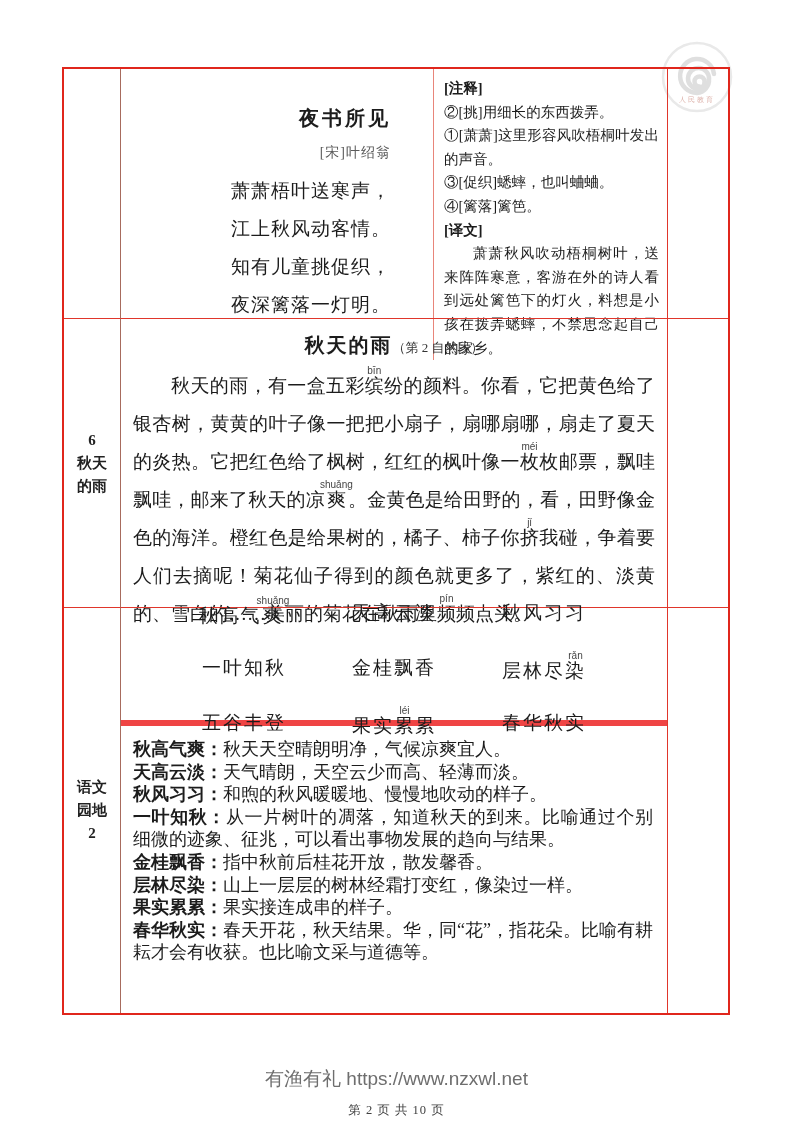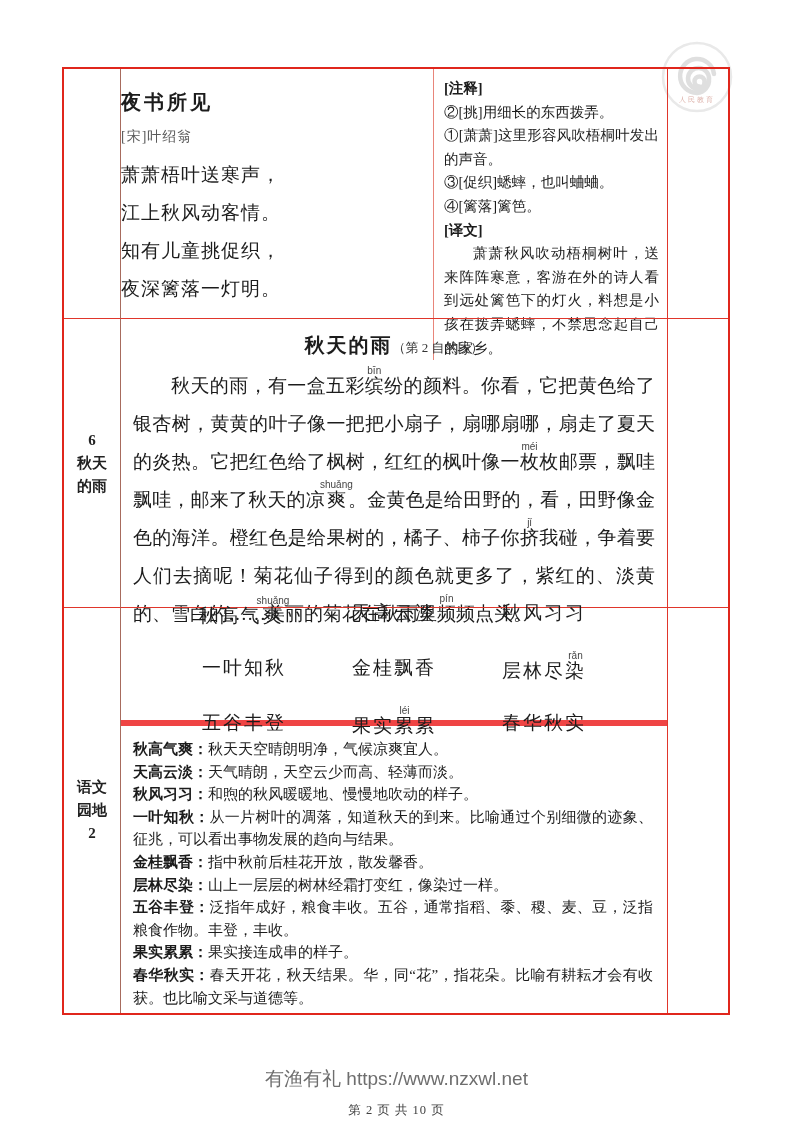--- a/index.html
+++ b/index.html
@@ -27,21 +27,21 @@
     grid-template-rows: 249px 289px 1fr;
     z-index: 1; background: transparent;
   }
   .cell { background: transparent; }
   .col-label { border-right: 1px solid #a76b5d; display: flex; flex-direction: column; align-items: center; justify-content: center; font-weight: bold; font-size: 15px; line-height: 23px; color: #222; text-align: center; }
   .col-right { border-left: 1px solid #e0362b; }
   .row-sep { border-top: 1px solid #e0362b; }
 
   
   .poem-row { display: grid; grid-template-columns: 270px 1fr; }
-  .poem-box { padding-top: 20px; text-align: left; }
+  .poem-box { padding-top: 36px; text-align: right; }
   .poem-title { font-size: 20px; font-weight: bold; letter-spacing: 3px; }
   .poem-author { font-size: 14px; color: #5a5a5a; margin-top: 12px; letter-spacing: 1px; }
   .poem-lines { margin-top: 10px; font-size: 19px; line-height: 38px; letter-spacing: 1px; }
   .notes-box { border-left: 1px solid #e8857a; padding: 8px 8px 0 10px; font-size: 14.5px; line-height: 23.6px; text-align: justify; margin-left: 42px; }
   .notes-header, .trans-header { font-weight: bold; }
   .trans-text { text-indent: 2em; }
 
   
   .rain-box { padding: 13px 12px 0 12px; }
   .rain-title-line { text-align: center; }
@@ -53,21 +53,21 @@
   
   .garden-box { display: flex; flex-direction: column; }
   .idiom-grid {
     height: 118px; border-bottom: 6px solid #ef4444;
     display: grid; grid-template-columns: 1fr 1fr 1fr;
     align-content: center; justify-items: center;
     padding: 10px 48px 0 48px; row-gap: 18px;
     font-size: 19px; letter-spacing: 2px;
   }
   .idiom { line-height: 34px; }
-  .defs-box { flex: 1; padding: 12px 14px 0 12px; font-size: 15px; line-height: 22.6px; text-align: justify; }
+  .defs-box { flex: 1; padding: 12px 14px 0 12px; font-size: 18px; line-height: 22.6px; text-align: justify; }
   .def-line b { font-weight: bold; }
 
   
   .footer-page {
     position: absolute; left: 0; top: 1102px; width: 100%;
     text-align: center; font-size: 12.5px; color: #3f3f3f; letter-spacing: 1px;
   }
   .footer-site {
     position: absolute; left: 0; top: 1066px; width: 100%;
     text-align: center; font-size: 19px; color: #6e6e6e;
@@ -147,21 +147,20 @@
         <div class="idiom">果实<ruby>累<rt>léi</rt></ruby>累</div>
         <div class="idiom">春华秋实</div>
       </div>
     <div class="defs-box">
         <div class="def-line"><b>秋高气爽：</b>秋天天空晴朗明净，气候凉爽宜人。</div>
         <div class="def-line"><b>天高云淡：</b>天气晴朗，天空云少而高、轻薄而淡。</div>
         <div class="def-line"><b>秋风习习：</b>和煦的秋风暖暖地、慢慢地吹动的样子。</div>
         <div class="def-line"><b>一叶知秋：</b>从一片树叶的凋落，知道秋天的到来。比喻通过个别细微的迹象、征兆，可以看出事物发展的趋向与结果。</div>
         <div class="def-line"><b>金桂飘香：</b>指中秋前后桂花开放，散发馨香。</div>
         <div class="def-line"><b>层林尽染：</b>山上一层层的树林经霜打变红，像染过一样。</div>
-        <div class="def-line"><b>五谷丰登：</b>泛指年成好，粮食丰收。五谷，通常指稻、黍、稷、麦、豆，泛指粮食作物。丰登，丰收。</div>
         <div class="def-line"><b>果实累累：</b>果实接连成串的样子。</div>
         <div class="def-line"><b>春华秋实：</b>春天开花，秋天结果。华，同“花”，指花朵。比喻有耕耘才会有收获。也比喻文采与道德等。</div>
       </div>
   </div>
   <div class="cell col-right row-sep"></div>
 
 </div>
 
 <div class="footer-page">第 2 页 共 10 页</div>
 <div class="footer-site">有渔有礼 https://www.nzxwl.net</div>

